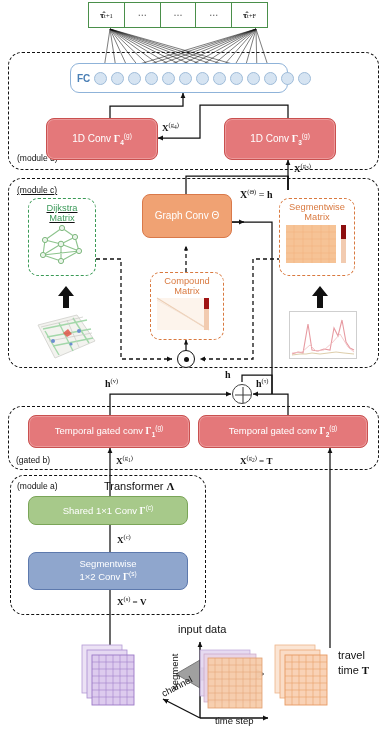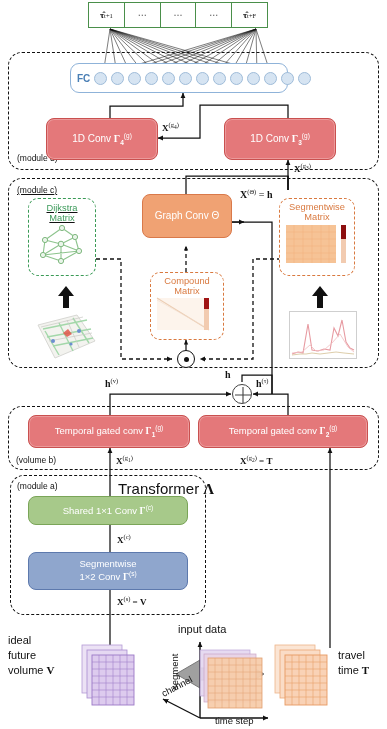--- a/index.html
+++ b/index.html
@@ -328,21 +328,21 @@
   <div class="lbl mathlbl" style="left:225px;top:370px;font-size:10px;"><b>h</b></div>
 
   <div class="abs" style="left:232px;top:384px;width:20px;height:20px;border-radius:50%;
        border:1.3px solid #444;background:#fff;">
     <svg width="20" height="20" style="position:relative;left:0;top:0;">
       <path d="M10,2 L10,18 M2,10 L18,10" stroke="#444" stroke-width="1.1"></path>
     </svg>
   </div>
 
   <div class="abs dashmod" style="left:8px;top:406px;width:371px;height:64px;"></div>
-  <div class="lbl modlabel" style="left:15px;top:456px;background:#fff;padding:0 1px;">(volume b)</div>
+  <div class="lbl modlabel" style="left:15px;top:456px;background:#fff;padding:0 1px;">(gated b)</div>
 
   <div class="abs rbox red" style="left:28px;top:415px;width:162px;height:33px;font-size:9.5px;">
     <span>
       <span>Temporal gated conv</span>
       <span style="font-family:'Liberation Serif',serif;font-weight:700;"> Γ</span><sub style="font-size:6.5px;font-weight:700;">1</sub><sup style="font-size:6.5px;">(g)</sup>
     </span>
   </div>
   <div class="abs rbox red" style="left:198px;top:415px;width:170px;height:33px;font-size:9.5px;">
     <span>
       <span>Temporal gated conv</span>
@@ -352,21 +352,21 @@
 
   <div class="lbl mathlbl" style="left:116px;top:455px;">
     <b>X</b><sup style="font-size:6.5px;">(g<sub style="font-size:5.5px;">1</sub>)</sup>
   </div>
   <div class="lbl mathlbl" style="left:240px;top:455px;">
     <b>X</b><sup style="font-size:6.5px;">(g<sub style="font-size:5.5px;">2</sub>)</sup> = <b>T</b>
   </div>
 
   <div class="abs dashmod" style="left:10px;top:475px;width:196px;height:140px;"></div>
   <div class="lbl modlabel" style="left:17px;top:482px;">(module a)</div>
-  <div class="lbl" style="left:118px;top:481px;font-size:15px;">
+  <div class="lbl" style="left:104px;top:481px;font-size:11px;">
     <span>Transformer</span>
     <span style="font-family:'Liberation Serif',serif;font-weight:700;"> Λ</span>
   </div>
 
   <div class="abs rbox green" style="left:28px;top:496px;width:160px;height:29px;font-size:9.5px;">
     <span>
       <span>Shared 1×1 Conv</span>
       <span style="font-family:'Liberation Serif',serif;font-weight:700;"> Γ</span><sup style="font-size:6.5px;">(c)</sup>
     </span>
   </div>
@@ -380,26 +380,20 @@
       <span>Segmentwise</span><br>
       <span>1×2 Conv</span>
       <span style="font-family:'Liberation Serif',serif;font-weight:700;"> Γ</span><sup style="font-size:6.5px;">(s)</sup>
     </span>
   </div>
 
   <div class="lbl mathlbl" style="left:117px;top:596px;">
     <b>X</b><sup style="font-size:6.5px;">(s)</sup> = <b>V</b>
   </div>
 
-  <div class="lbl titlelbl" style="left:8px;top:633px;line-height:1.35;">
-    <span>ideal</span><br>
-    <span>future</span><br>
-    <span>volume</span>
-    <b style="font-family:'Liberation Serif',serif;">V</b>
-  </div>
 
   <div class="abs" style="left:82px;top:645px;width:56px;height:62px;">
     <svg width="56" height="62" style="position:relative;">
       <g>
         <rect x="0" y="0" width="40" height="48" fill="#ece2f5" stroke="#b49bd4" stroke-width=".8"></rect>
         <rect x="5" y="5" width="40" height="48" fill="#e5d8f2" stroke="#a98cd0" stroke-width=".8"></rect>
         <rect x="10" y="10" width="42" height="50" fill="#ddcbee" stroke="#9b79c6" stroke-width=".9"></rect>
         <g stroke="#9b79c6" stroke-width=".65" opacity=".85">
           <path d="M17,10 L17,60"></path>
             <path d="M24,10 L24,60"></path>

